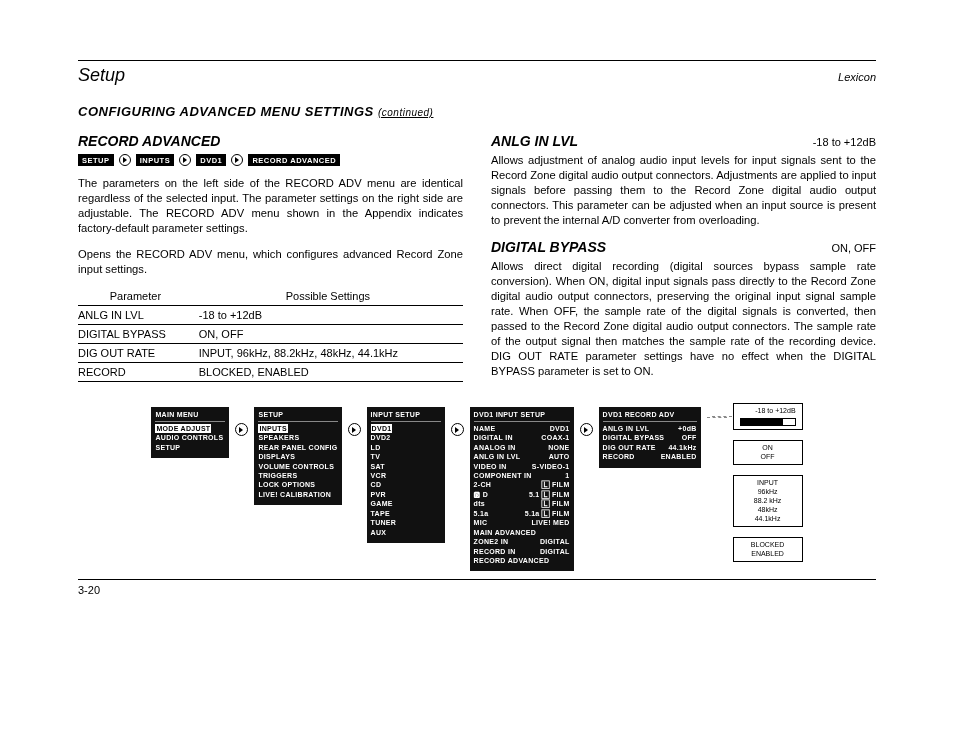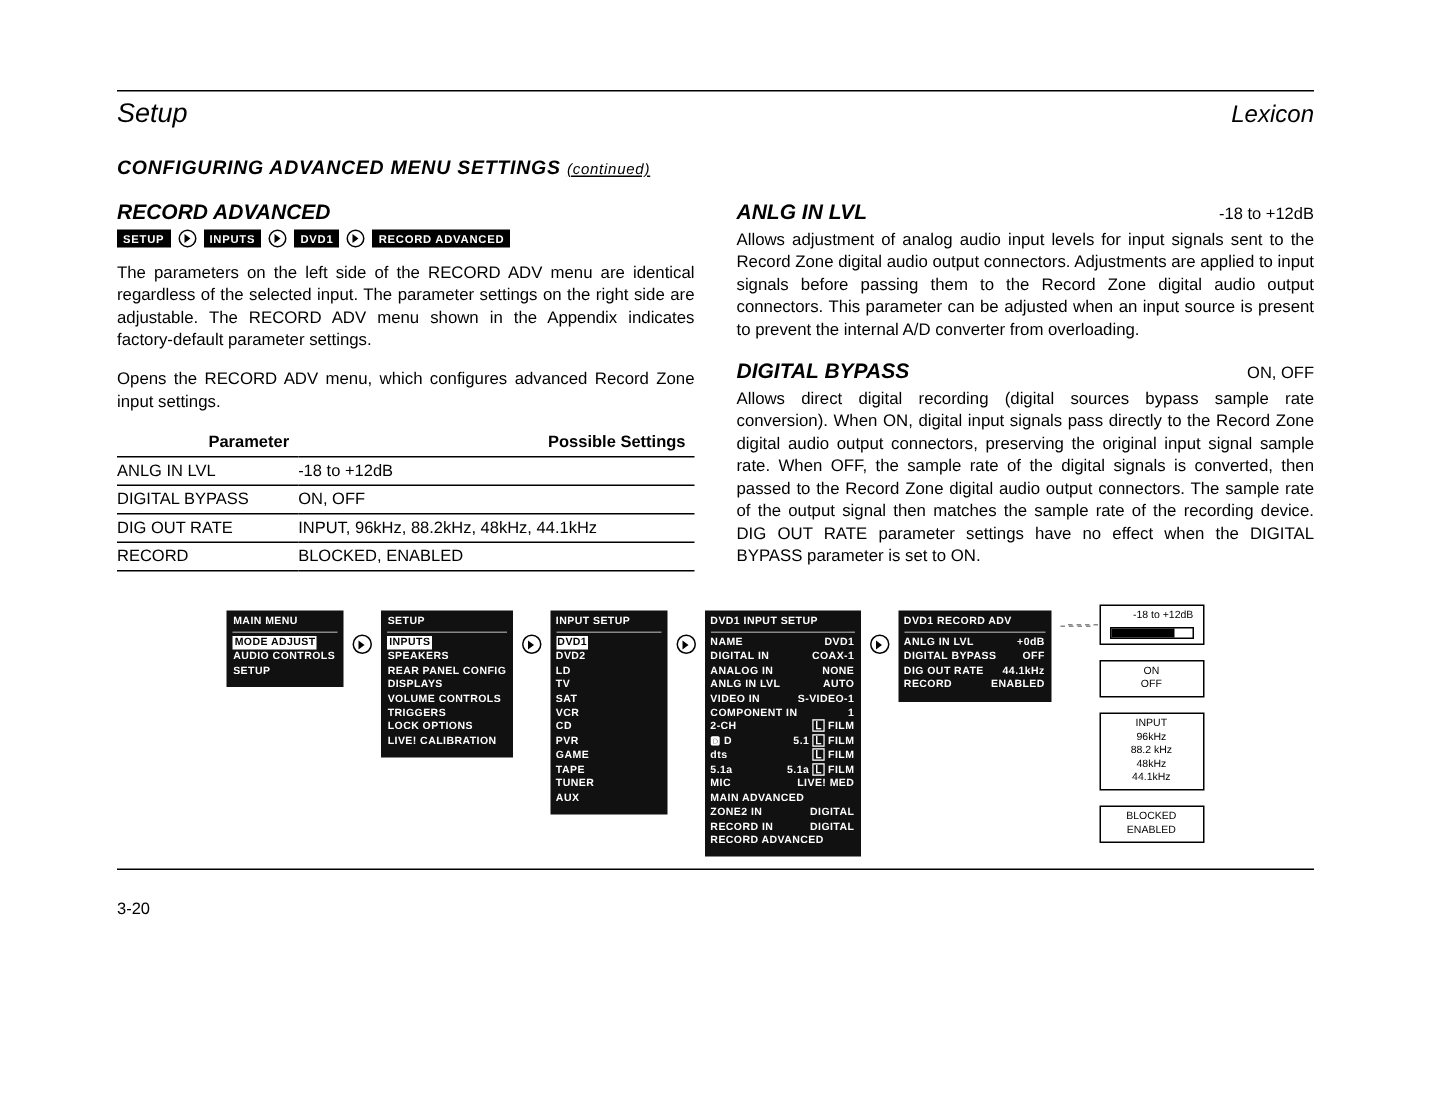--- a/index.html
+++ b/index.html
@@ -25,21 +25,21 @@
     align-items: baseline;
     margin-bottom: 18px;
   }
   .hdr-left {
     font-style: italic;
     font-size: 18px;
     font-weight: 500;
   }
   .hdr-right {
     font-style: italic;
-    font-size: 16px;
+    font-size: 11px;
     margin-left: 12px;
   }
   .section-title {
     font-weight: 800;
     font-style: italic;
     font-size: 13px;
     letter-spacing: .5px;
     margin-bottom: 8px;
   }
   .section-title .cont {
@@ -105,22 +105,22 @@
     text-align: justify;
   }
   
   table.param {
     border-collapse: collapse;
     width: 100%;
     font-size: 11px;
     margin-top: 4px;
   }
   table.param th {
-    text-align: right;
-    font-weight: 700;
+    text-align: center;
+    font-weight: 400;
     border-bottom: 1.5px solid #000;
     padding: 3px 6px 3px 0;
   }
   table.param td {
     border-bottom: .75px solid #000;
     padding: 3px 6px 3px 0;
   }
   
   .menus {
     display: flex;
@@ -206,21 +206,21 @@
   .dash-connect {
     border-top: 1px dashed #888;
     position: absolute;
     left: -22px;
     width: 20px;
     top: 50%;
   }
   .footer {
     margin-top: 8px;
     border-top: 1px solid #000;
-    padding-top: 20px;
+    padding-top: 4px;
     font-size: 11px;
   }
 </style>
 </head>
 <body>
 
 <div class="page">
   <div class="hairline"></div>
   <div class="hdr-row">
     <span class="hdr-left">Setup</span>

